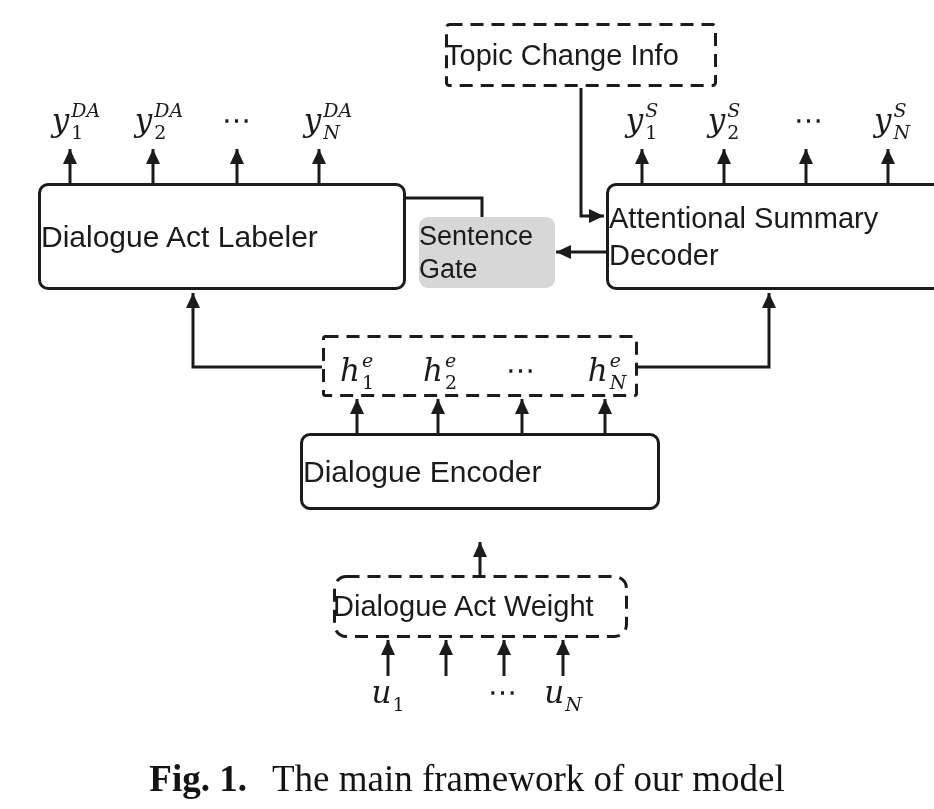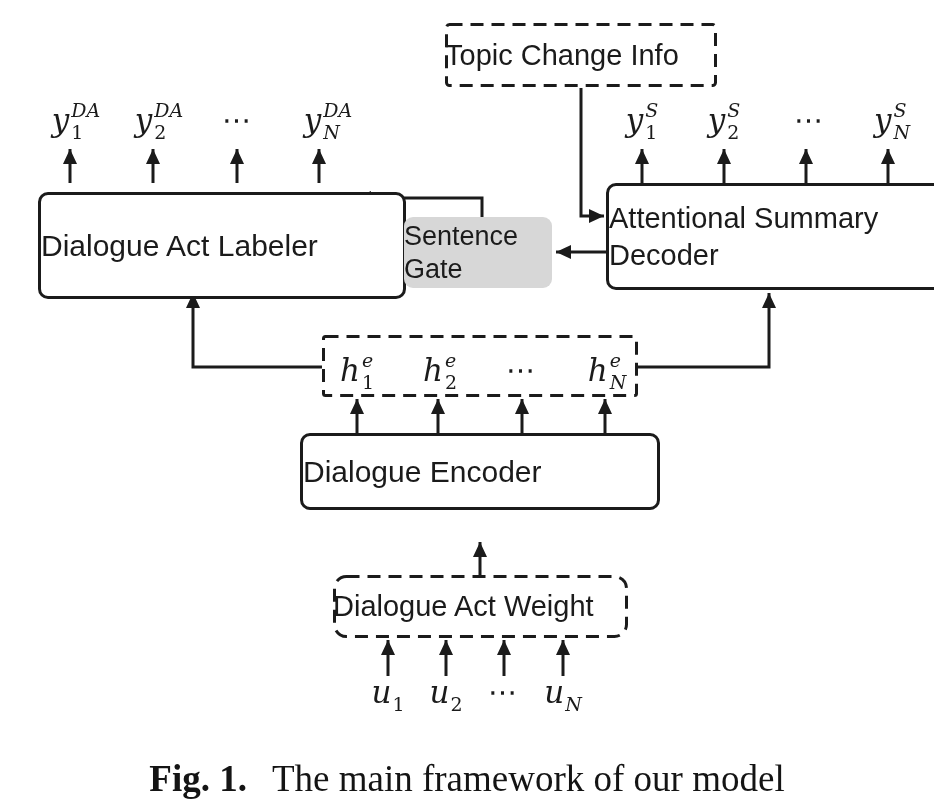--- a/index.html
+++ b/index.html
@@ -133,30 +133,30 @@
     <path class="wire" d="M388,676 L388,640" marker-end="url(#ah)"></path>
     <path class="wire" d="M446,676 L446,640" marker-end="url(#ah)"></path>
     <path class="wire" d="M504,676 L504,640" marker-end="url(#ah)"></path>
     <path class="wire" d="M563,676 L563,640" marker-end="url(#ah)"></path>
   </svg>
 
   <div class="box dashedtext" style="left:445px;top:23px;width:272px;height:64px">
     <span>Topic Change Info</span>
   </div>
 
-  <div class="box solid" style="left:38px;top:192px;width:368px;height:107px">
+  <div class="box solid" style="left:38px;top:183px;width:368px;height:107px">
     <span>Dialogue Act Labeler</span>
   </div>
 
   <div class="box solid two" style="left:606px;top:183px;width:349px;height:107px;font-size:29px">
     <span>Attentional Summary</span>
     <span>Decoder</span>
   </div>
 
-  <div class="box gate two" style="left:404px;top:217px;width:148px;height:71px">
+  <div class="box gate two" style="left:419px;top:217px;width:136px;height:71px">
     <span>Sentence</span>
     <span>Gate</span>
   </div>
 
   <div class="box solid" style="left:300px;top:433px;width:360px;height:77px">
     <span>Dialogue Encoder</span>
   </div>
 
   <div class="box dashedtext" style="left:333px;top:575px;width:295px;height:63px">
     <span>Dialogue Act Weight</span>
@@ -171,21 +171,20 @@
   <div class="mtok" style="left:674px;top:97px"><span>y</span><span class="mss"><span class="msup">S</span><span class="msub up">2</span></span></div>
   <div class="mtok mdots" style="left:760px;top:97px"><span>⋯</span></div>
   <div class="mtok" style="left:842px;top:97px"><span>y</span><span class="mss"><span class="msup">S</span><span class="msub">N</span></span></div>
 
   <div class="mtok" style="left:307px;top:347px"><span>h</span><span class="mss"><span class="msup">e</span><span class="msub up">1</span></span></div>
   <div class="mtok" style="left:390px;top:347px"><span>h</span><span class="mss"><span class="msup">e</span><span class="msub up">2</span></span></div>
   <div class="mtok mdots" style="left:472px;top:347px"><span>⋯</span></div>
   <div class="mtok" style="left:557px;top:347px"><span>h</span><span class="mss"><span class="msup">e</span><span class="msub">N</span></span></div>
 
   <div class="mtok" style="left:338px;top:669px"><span>u</span><span class="msubonly up">1</span></div>
-  <div class="mtok" style="left:396px;top:669px"><span>u</span><span class="msubonly up">2</span></div>
   <div class="mtok mdots" style="left:454px;top:669px"><span>⋯</span></div>
   <div class="mtok" style="left:513px;top:669px"><span>u</span><span class="msubonly">N</span></div>
 
   <div class="caption">
     <span class="capbold">Fig. 1.</span><span>The main framework of our model</span>
   </div>
 
 </div>
 
 </body></html>

